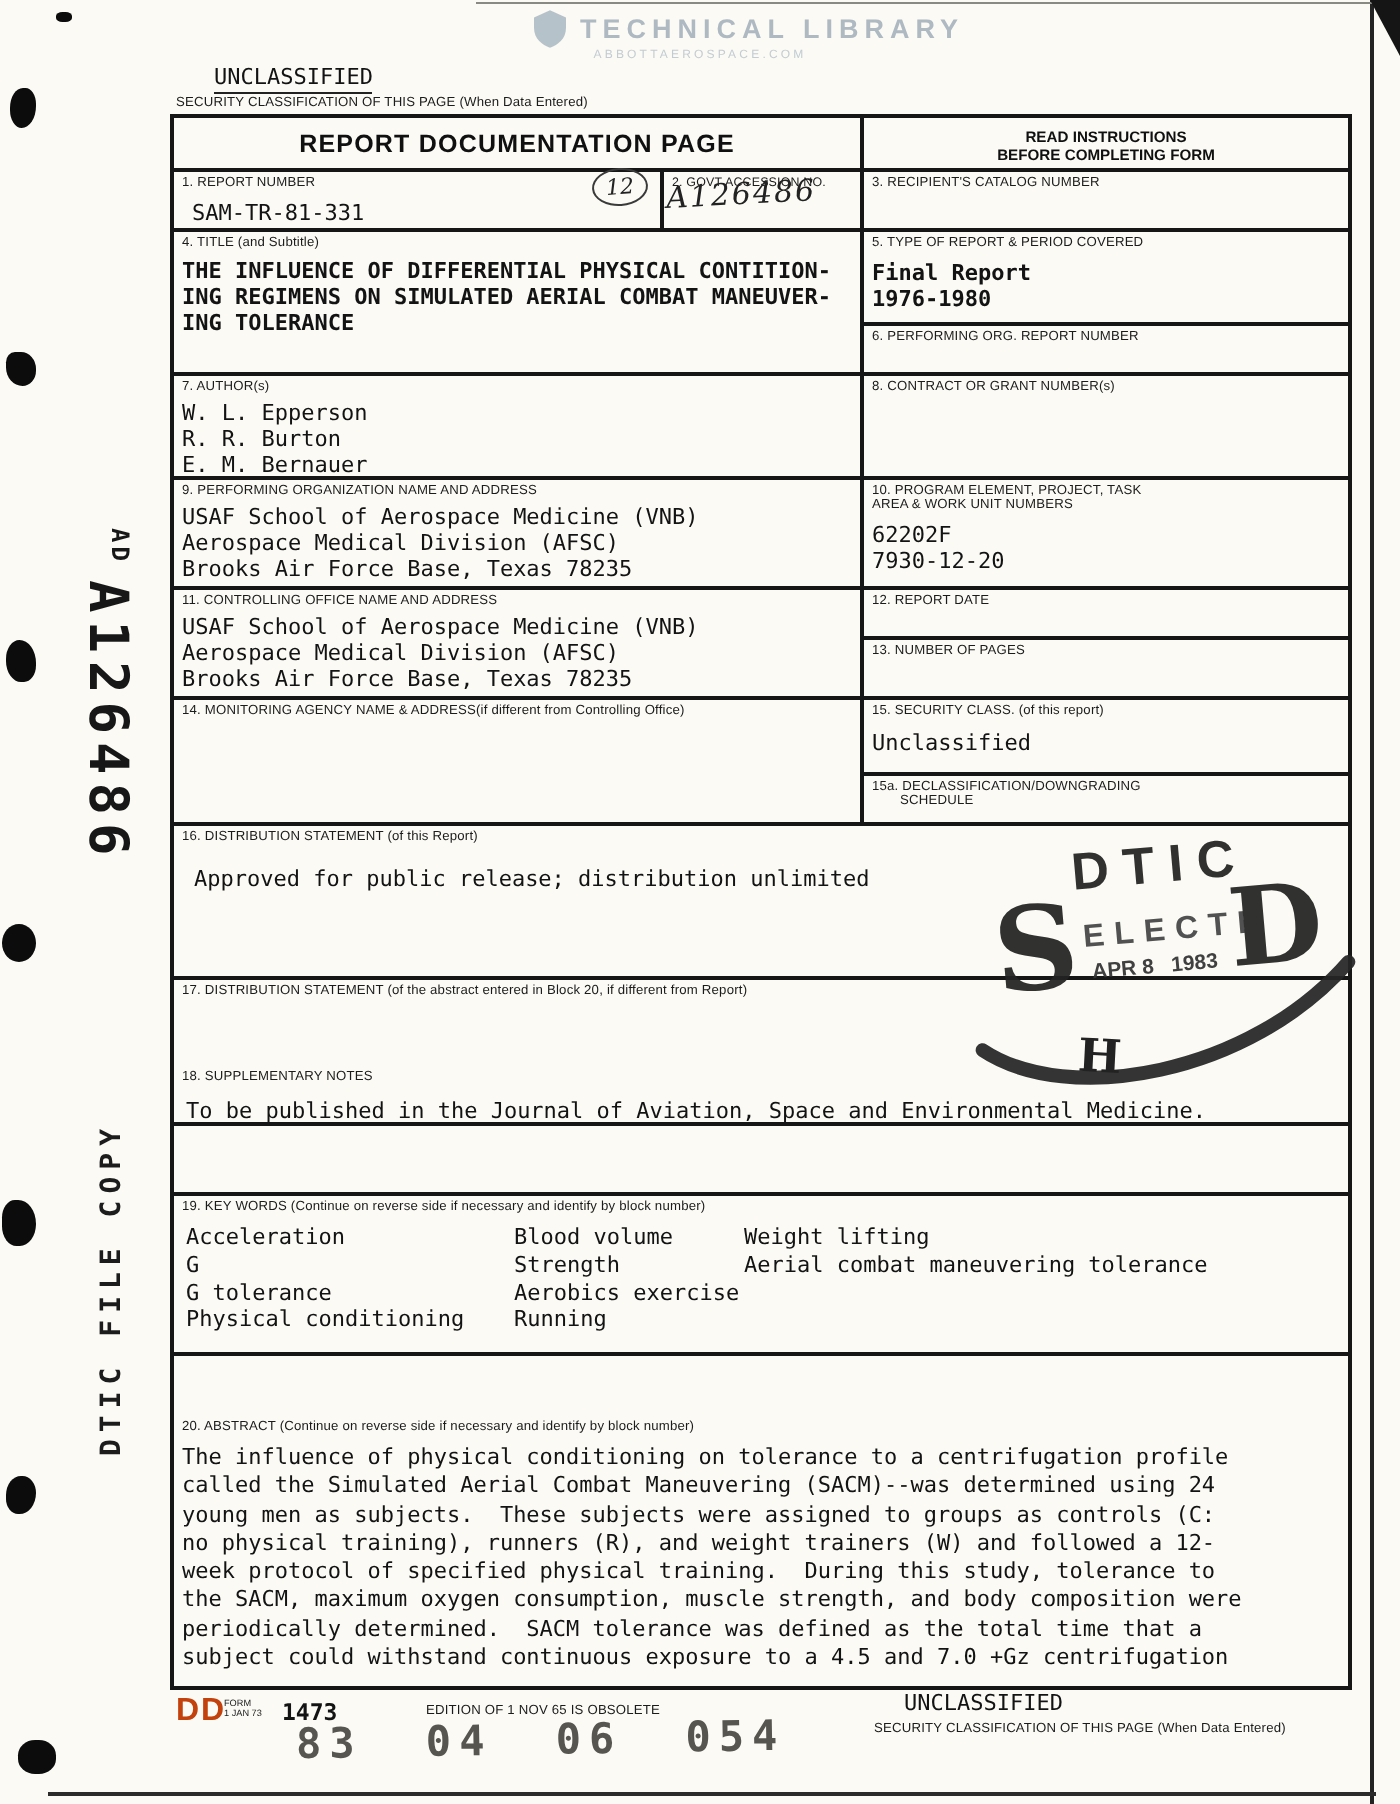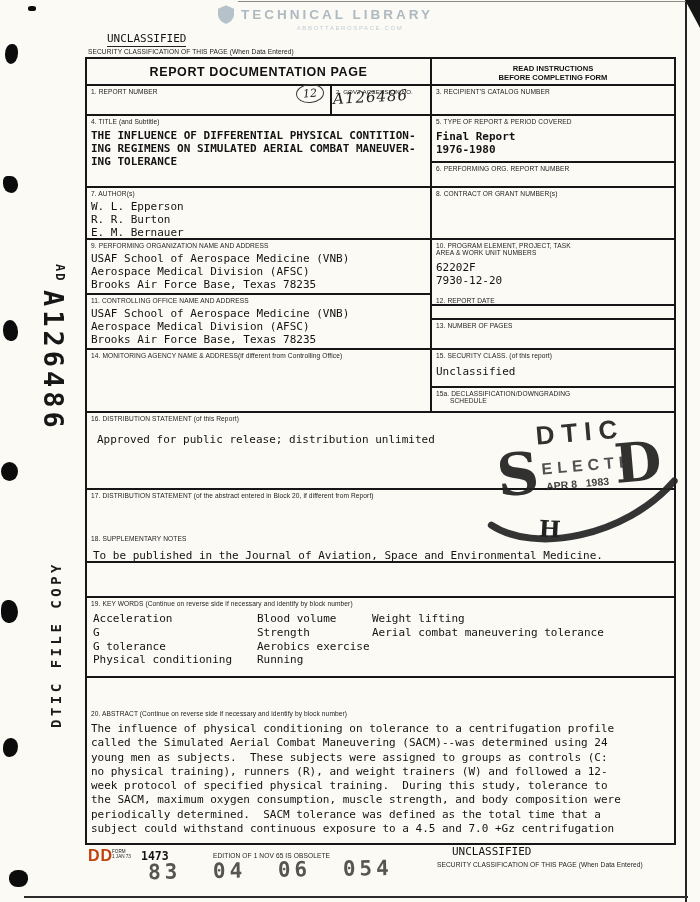--- a/index.html
+++ b/index.html
@@ -9,21 +9,21 @@
 
   
   .edge-right { position:absolute; left:685px; top:0; width:2px; height:902px; background:#232323; }
   .edge-bottom { position:absolute; left:24px; top:896px; width:664px; height:2px; background:#2b2b2b; }
   .edge-top { position:absolute; left:238px; top:1px; width:449px; height:1px; background:#8a8a85; }
   .corner-tr { position:absolute; right:0; top:0; width:15px; height:28px; background:#151515; clip-path:polygon(0 0,100% 0,100% 100%); }
   .punch { position:absolute; background:#0c0c0c; }
 
   
   .watermark { position:absolute; left:218px; top:5px; width:264px; text-align:center; }
-  .wm-row { display:flex; align-items:center; justify-content:flex-start; gap:7px; }
+  .wm-row { display:flex; align-items:center; justify-content:flex-end; gap:7px; }
   .wm-shield { width:16px; height:19px; fill:#b6c2ca; }
   .wm-title { font-size:13.5px; font-weight:bold; letter-spacing:3px; color:#aeb9c2; }
   .wm-sub { font-size:6px; letter-spacing:1.6px; color:#c3ccd2; margin-top:1px; }
 
   .lbl { font-size:6.6px; color:#1b1b1b; white-space:nowrap; letter-spacing:0.1px; }
   .mono, .val { font-family:"DejaVu Sans Mono","Liberation Mono",monospace; color:#131313; }
   .val { font-size:11px; white-space:pre; line-height:13px; }
   .b { font-weight:bold; }
 
   .top-class { position:absolute; left:107px; top:32px; font-size:11px; border-bottom:1.5px solid #222; padding-bottom:1px; }
@@ -113,20 +113,21 @@
     <div class="cell br bb" style="left:0;top:0;width:345px;height:27px">
       <div class="form-title">REPORT DOCUMENTATION PAGE</div>
     </div>
     <div class="cell bb" style="left:345px;top:0;width:242px;height:27px">
       <div class="instr">READ INSTRUCTIONS</div>
       <div class="instr" style="margin-top:0">BEFORE COMPLETING FORM</div>
     </div>
 
     <div class="cell br bb" style="left:0;top:27px;width:245px;height:30px">
       <div class="lbl">1. REPORT NUMBER</div>
+      <div class="val" style="margin:5px 0 0 5px">SAM-TR-81-331</div>
     </div>
     <div class="cell br bb" style="left:245px;top:27px;width:100px;height:30px">
       <div class="lbl" style="font-size:6.2px">2. GOVT ACCESSION NO.</div>
     </div>
     <div class="cell bb" style="left:345px;top:27px;width:242px;height:30px">
       <div class="lbl">3. RECIPIENT'S CATALOG NUMBER</div>
     </div>
 
     <div class="cell br bb" style="left:0;top:57px;width:345px;height:72px">
       <div class="lbl">4. TITLE (and Subtitle)</div>
@@ -152,21 +153,21 @@
     <div class="cell bb" style="left:345px;top:129px;width:242px;height:52px">
       <div class="lbl">8. CONTRACT OR GRANT NUMBER(s)</div>
     </div>
 
     <div class="cell br bb" style="left:0;top:181px;width:345px;height:55px">
       <div class="lbl">9. PERFORMING ORGANIZATION NAME AND ADDRESS</div>
       <div class="val" style="margin-top:3px">USAF School of Aerospace Medicine (VNB)</div>
       <div class="val">Aerospace Medical Division (AFSC)</div>
       <div class="val">Brooks Air Force Base, Texas 78235</div>
     </div>
-    <div class="cell bb" style="left:345px;top:181px;width:242px;height:66px">
+    <div class="cell bb" style="left:345px;top:181px;width:242px;height:55px">
       <div class="lbl">10. PROGRAM ELEMENT, PROJECT, TASK</div>
       <div class="lbl">AREA &amp; WORK UNIT NUMBERS</div>
       <div class="val" style="margin-top:5px">62202F</div>
       <div class="val">7930-12-20</div>
     </div>
 
     <div class="cell br bb" style="left:0;top:236px;width:345px;height:55px">
       <div class="lbl">11. CONTROLLING OFFICE NAME AND ADDRESS</div>
       <div class="val" style="margin-top:3px">USAF School of Aerospace Medicine (VNB)</div>
       <div class="val">Aerospace Medical Division (AFSC)</div>

